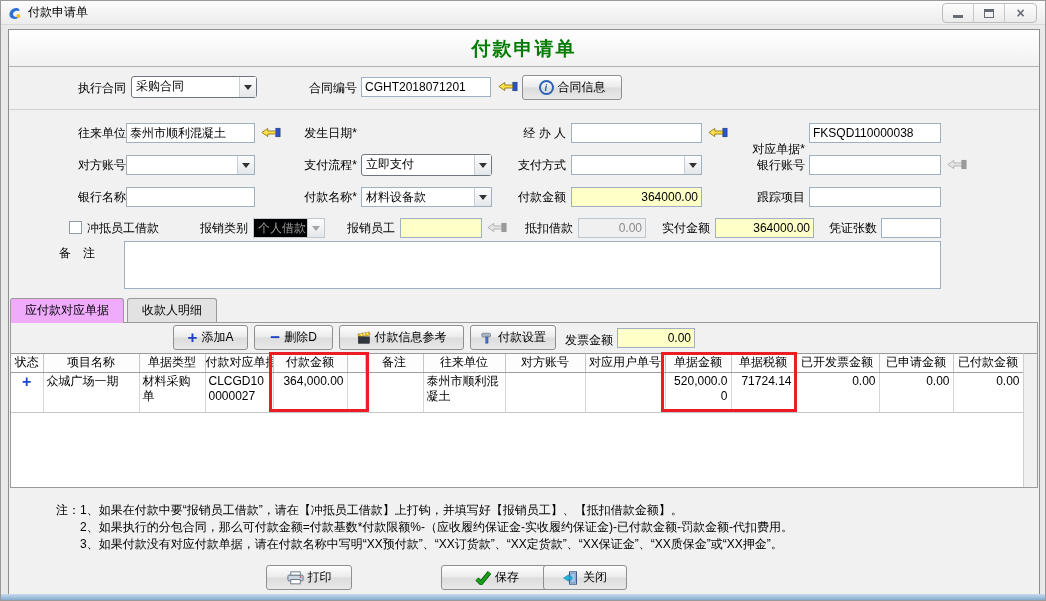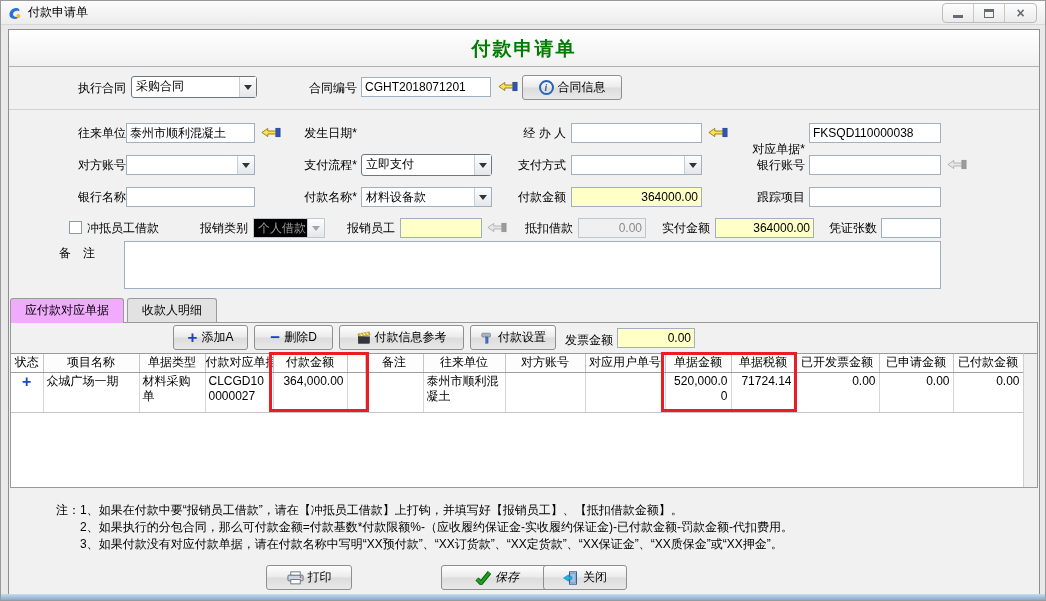--- a/index.html
+++ b/index.html
@@ -350,21 +350,21 @@
 
     <div class="btn" style="left:257px; top:535px; width:86px;">
       <svg width="17" height="14" viewBox="0 0 18 14">
         <rect x="4" y="0.5" width="10" height="4" fill="#fff" stroke="#6a7585"></rect>
         <rect x="1" y="4" width="16" height="6" rx="1" fill="#cdd7e4" stroke="#5c6a7d"></rect>
         <rect x="4" y="8.6" width="10" height="4.6" fill="#fff" stroke="#6a7585"></rect>
         <circle cx="14.4" cy="6" r="0.9" fill="#d03333"></circle>
       </svg>
       <span>打印</span>
     </div>
-    <div class="btn" style="left:432px; top:535px; width:112px;font-style:italic;">
+    <div class="btn" style="left:432px; top:535px; width:112px;">
       <svg width="16" height="14" viewBox="0 0 16 14">
         <path d="M2 8 L6 12 L14.5 1.5" stroke="#0a5c0a" stroke-width="4.4" fill="none"></path>
         <path d="M2 8 L6 12 L14.5 1.5" stroke="#19a319" stroke-width="2.6" fill="none"></path>
       </svg>
       <span>保存</span>
     </div>
     <div class="btn" style="left:534px; top:535px; width:84px;">
       <svg width="16" height="14" viewBox="0 0 16 14">
         <rect x="6.5" y="0.8" width="7" height="12.4" fill="#eaf2fb" stroke="#3a5d8f"></rect>
         <rect x="7.8" y="2" width="4.4" height="10" fill="#9ec4ea" stroke="#3a5d8f" stroke-width="0.5"></rect>

